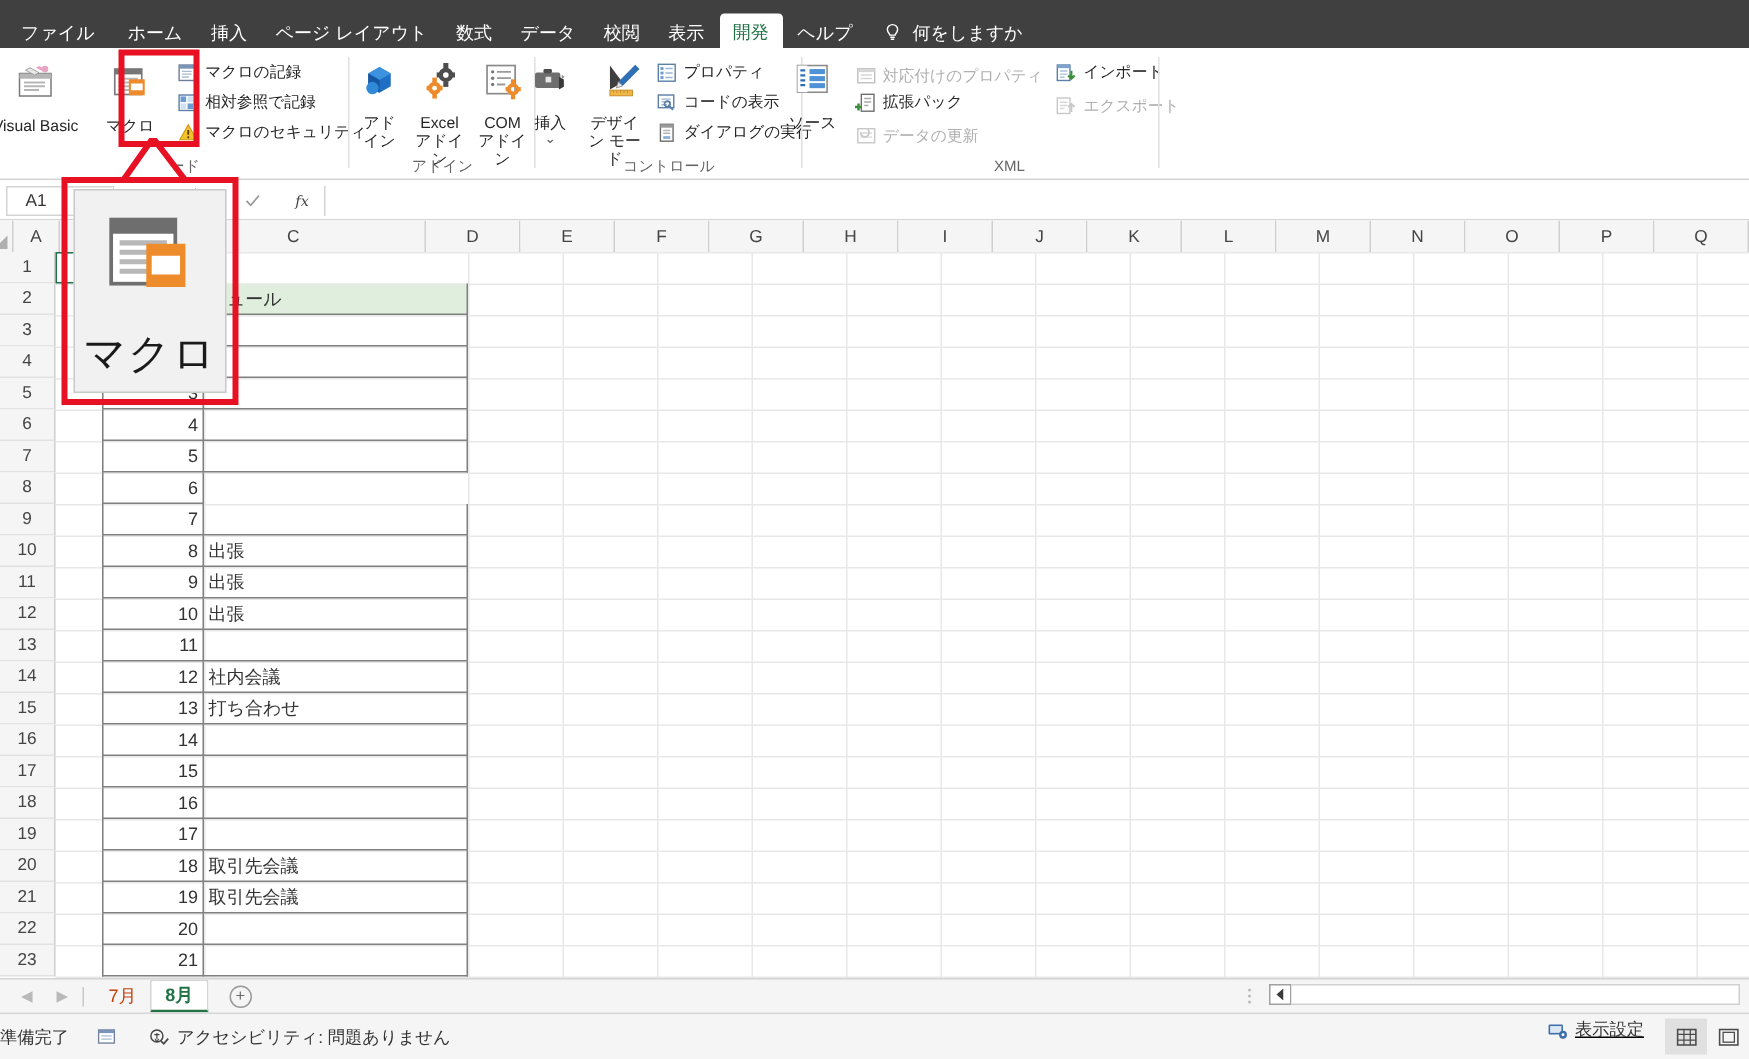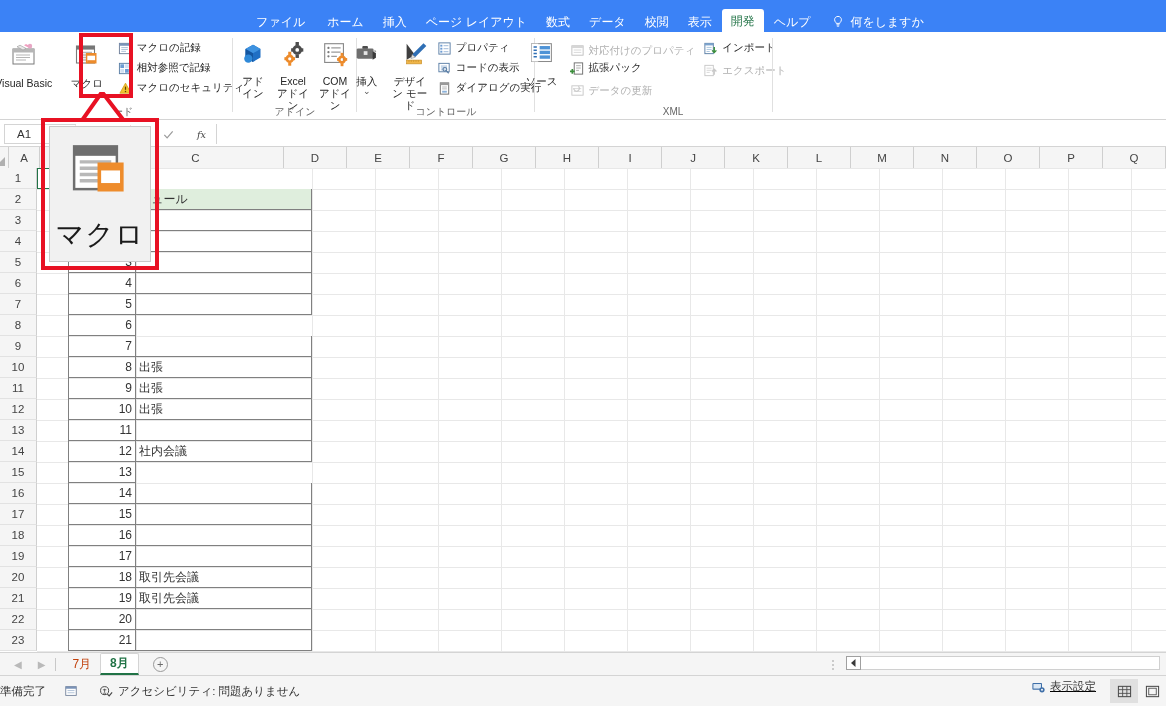--- a/index.html
+++ b/index.html
@@ -8,22 +8,22 @@
     overflow: hidden;
     background: #fff;
     font-family: "Liberation Sans", "DejaVu Sans", sans-serif;
     -webkit-font-smoothing: antialiased;
   }
   #app { position: relative; width: 1166px; height: 706px; }
 
   
   .tabbar {
     position: absolute; left: 0; top: 0; width: 1166px; height: 44px;
-    background: #3b82f6;
-    display: flex; align-items: center; justify-content: center;
+    background: #404040;
+    display: flex; align-items: center;
   }
   .tab {
     font-size: 12px; color: #ffffff;
     padding: 5px 9px 6px 9px; margin-right: 1px;
     white-space: nowrap; line-height: 14px;
   }
   .tab.file { padding-left: 14px; padding-right: 12px; }
   .tab.active {
     background: #ffffff; color: #217346;
     border-radius: 3px 3px 0 0;
@@ -661,20 +661,21 @@
         <div class="drow" style="top: 252px; left: 31px;">
           <div class="cellB" style="width: 68px;">11</div>
           <div class="cellC" style="width: 176px;"></div>
         </div>
         <div class="drow" style="top: 273px; left: 31px;">
           <div class="cellB" style="width: 68px;">12</div>
           <div class="cellC" style="width: 176px;">社内会議</div>
         </div>
         <div class="drow" style="top: 294px; left: 31px;">
           <div class="cellB" style="width: 68px;">13</div>
+          <div class="cellC" style="width: 176px;">打ち合わせ</div>
         </div>
         <div class="drow" style="top: 315px; left: 31px;">
           <div class="cellB" style="width: 68px;">14</div>
           <div class="cellC" style="width: 176px;"></div>
         </div>
         <div class="drow" style="top: 336px; left: 31px;">
           <div class="cellB" style="width: 68px;">15</div>
           <div class="cellC" style="width: 176px;"></div>
         </div>
         <div class="drow" style="top: 357px; left: 31px;">

